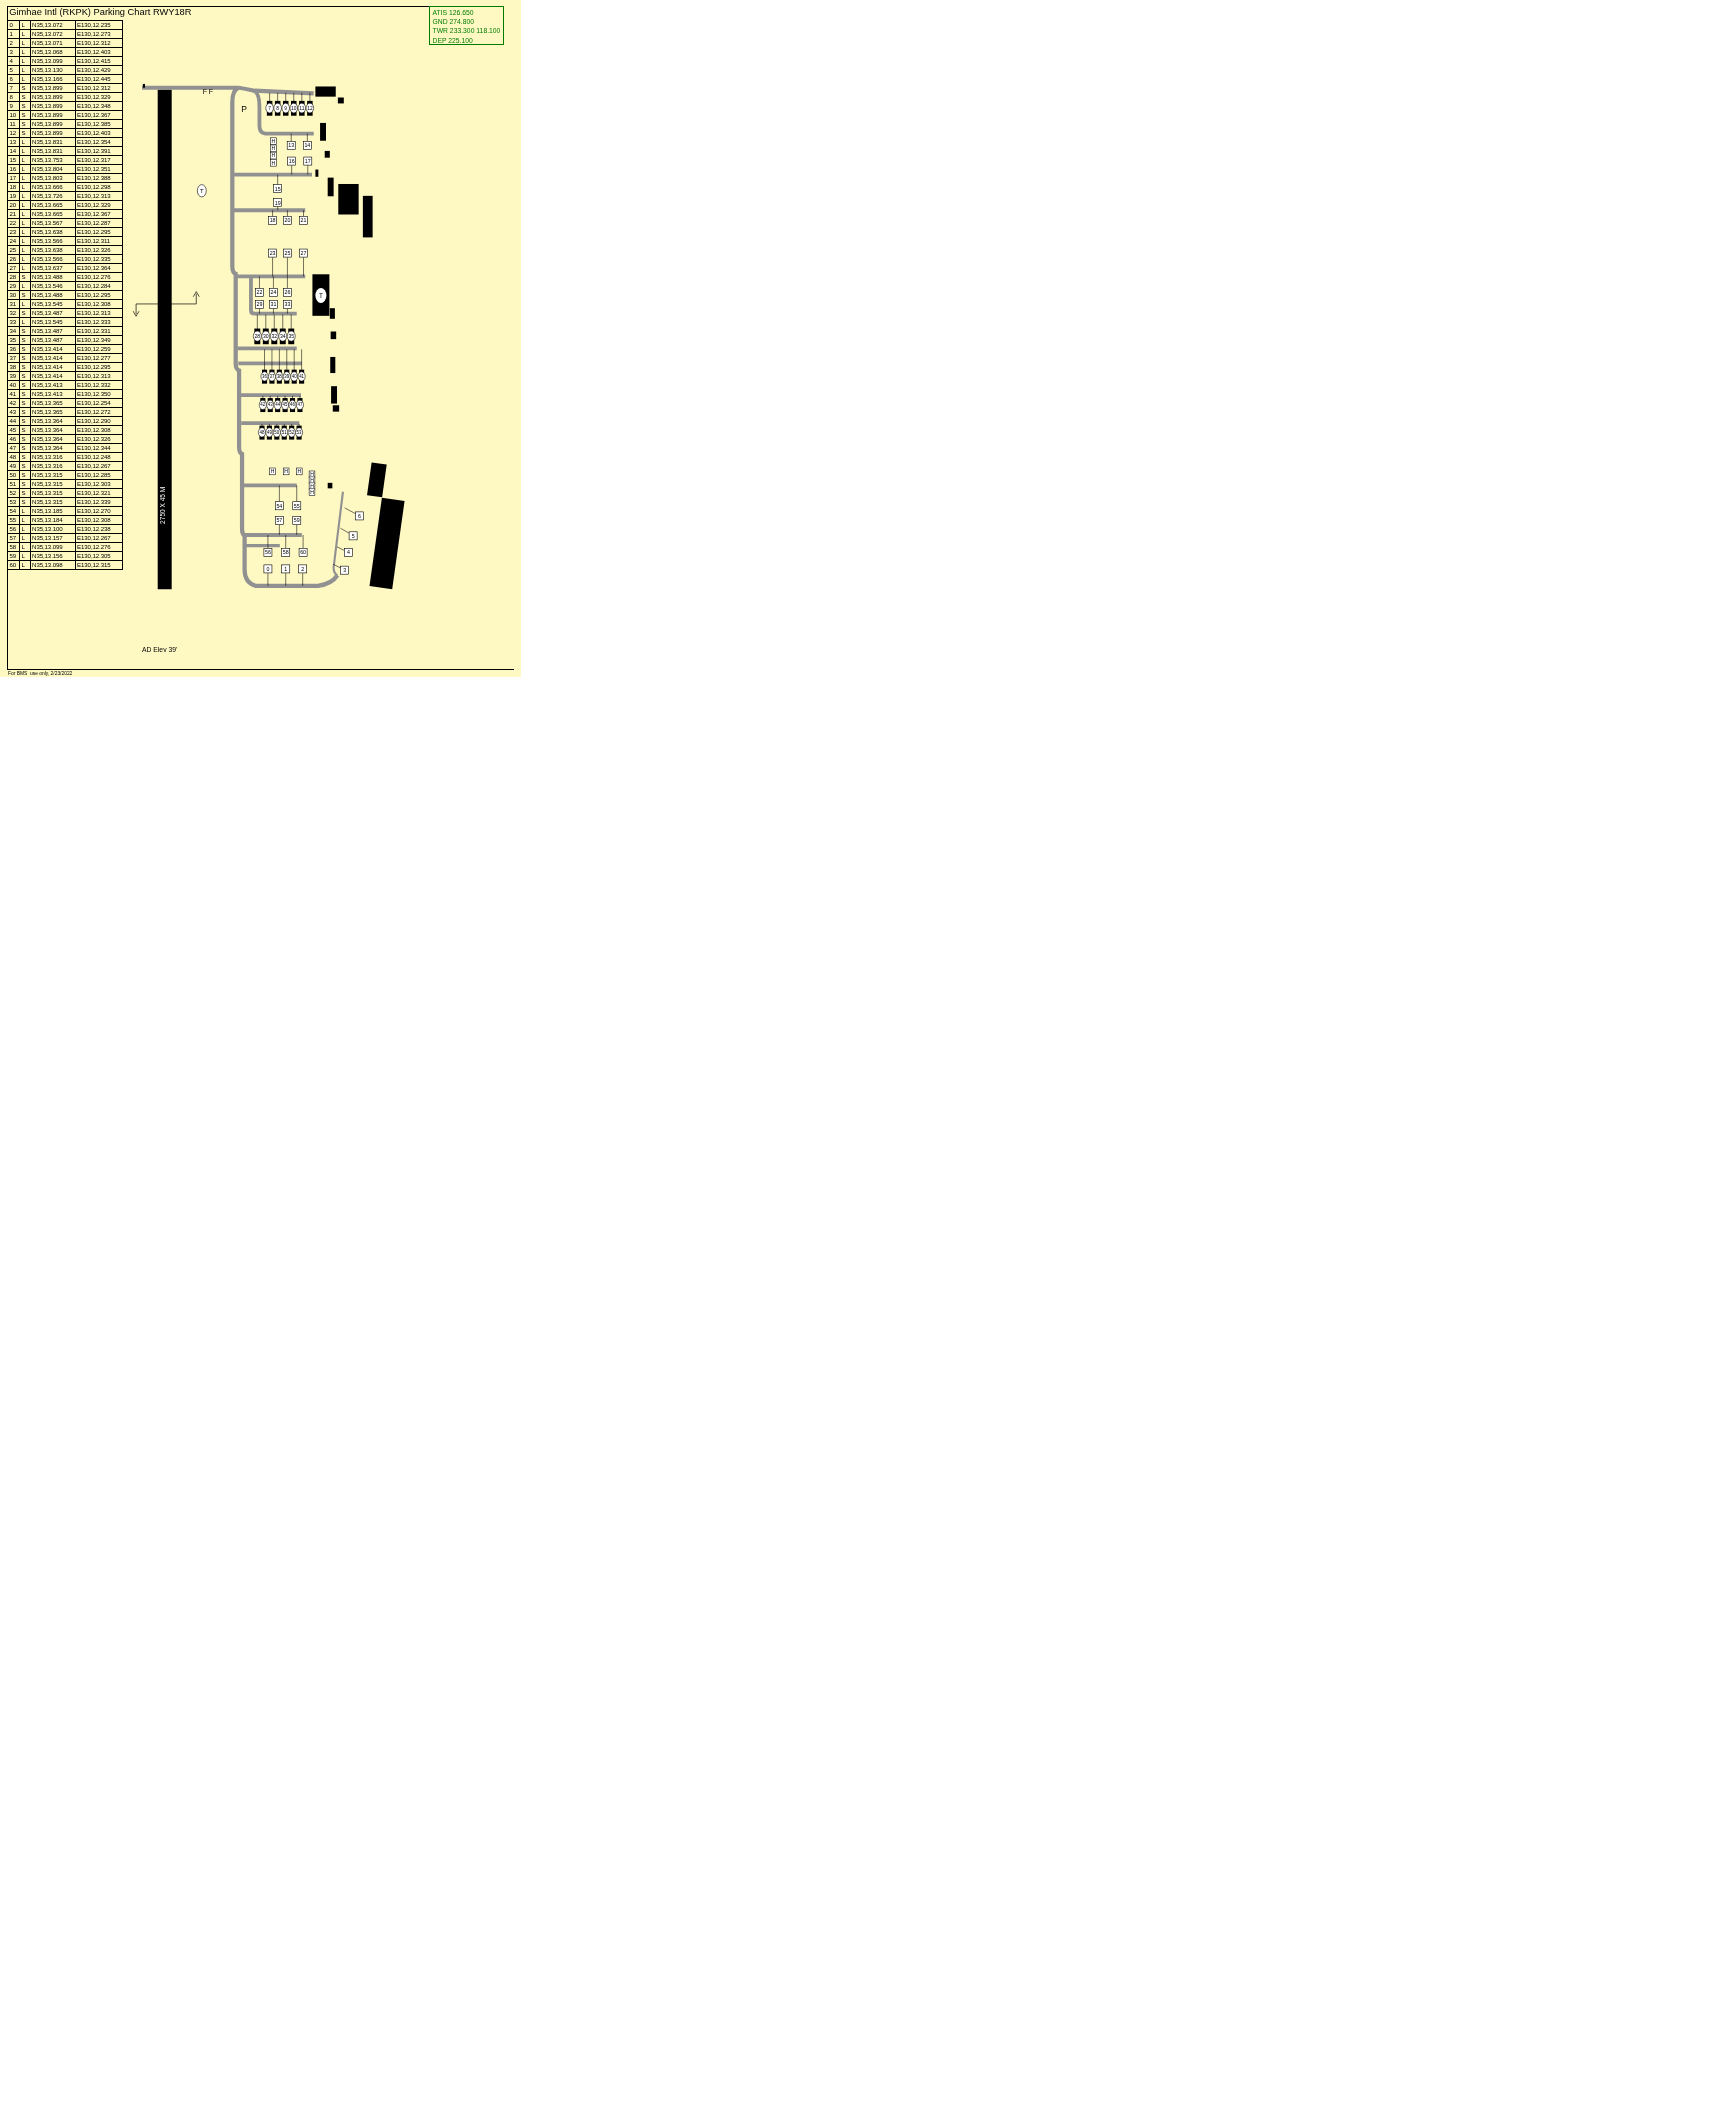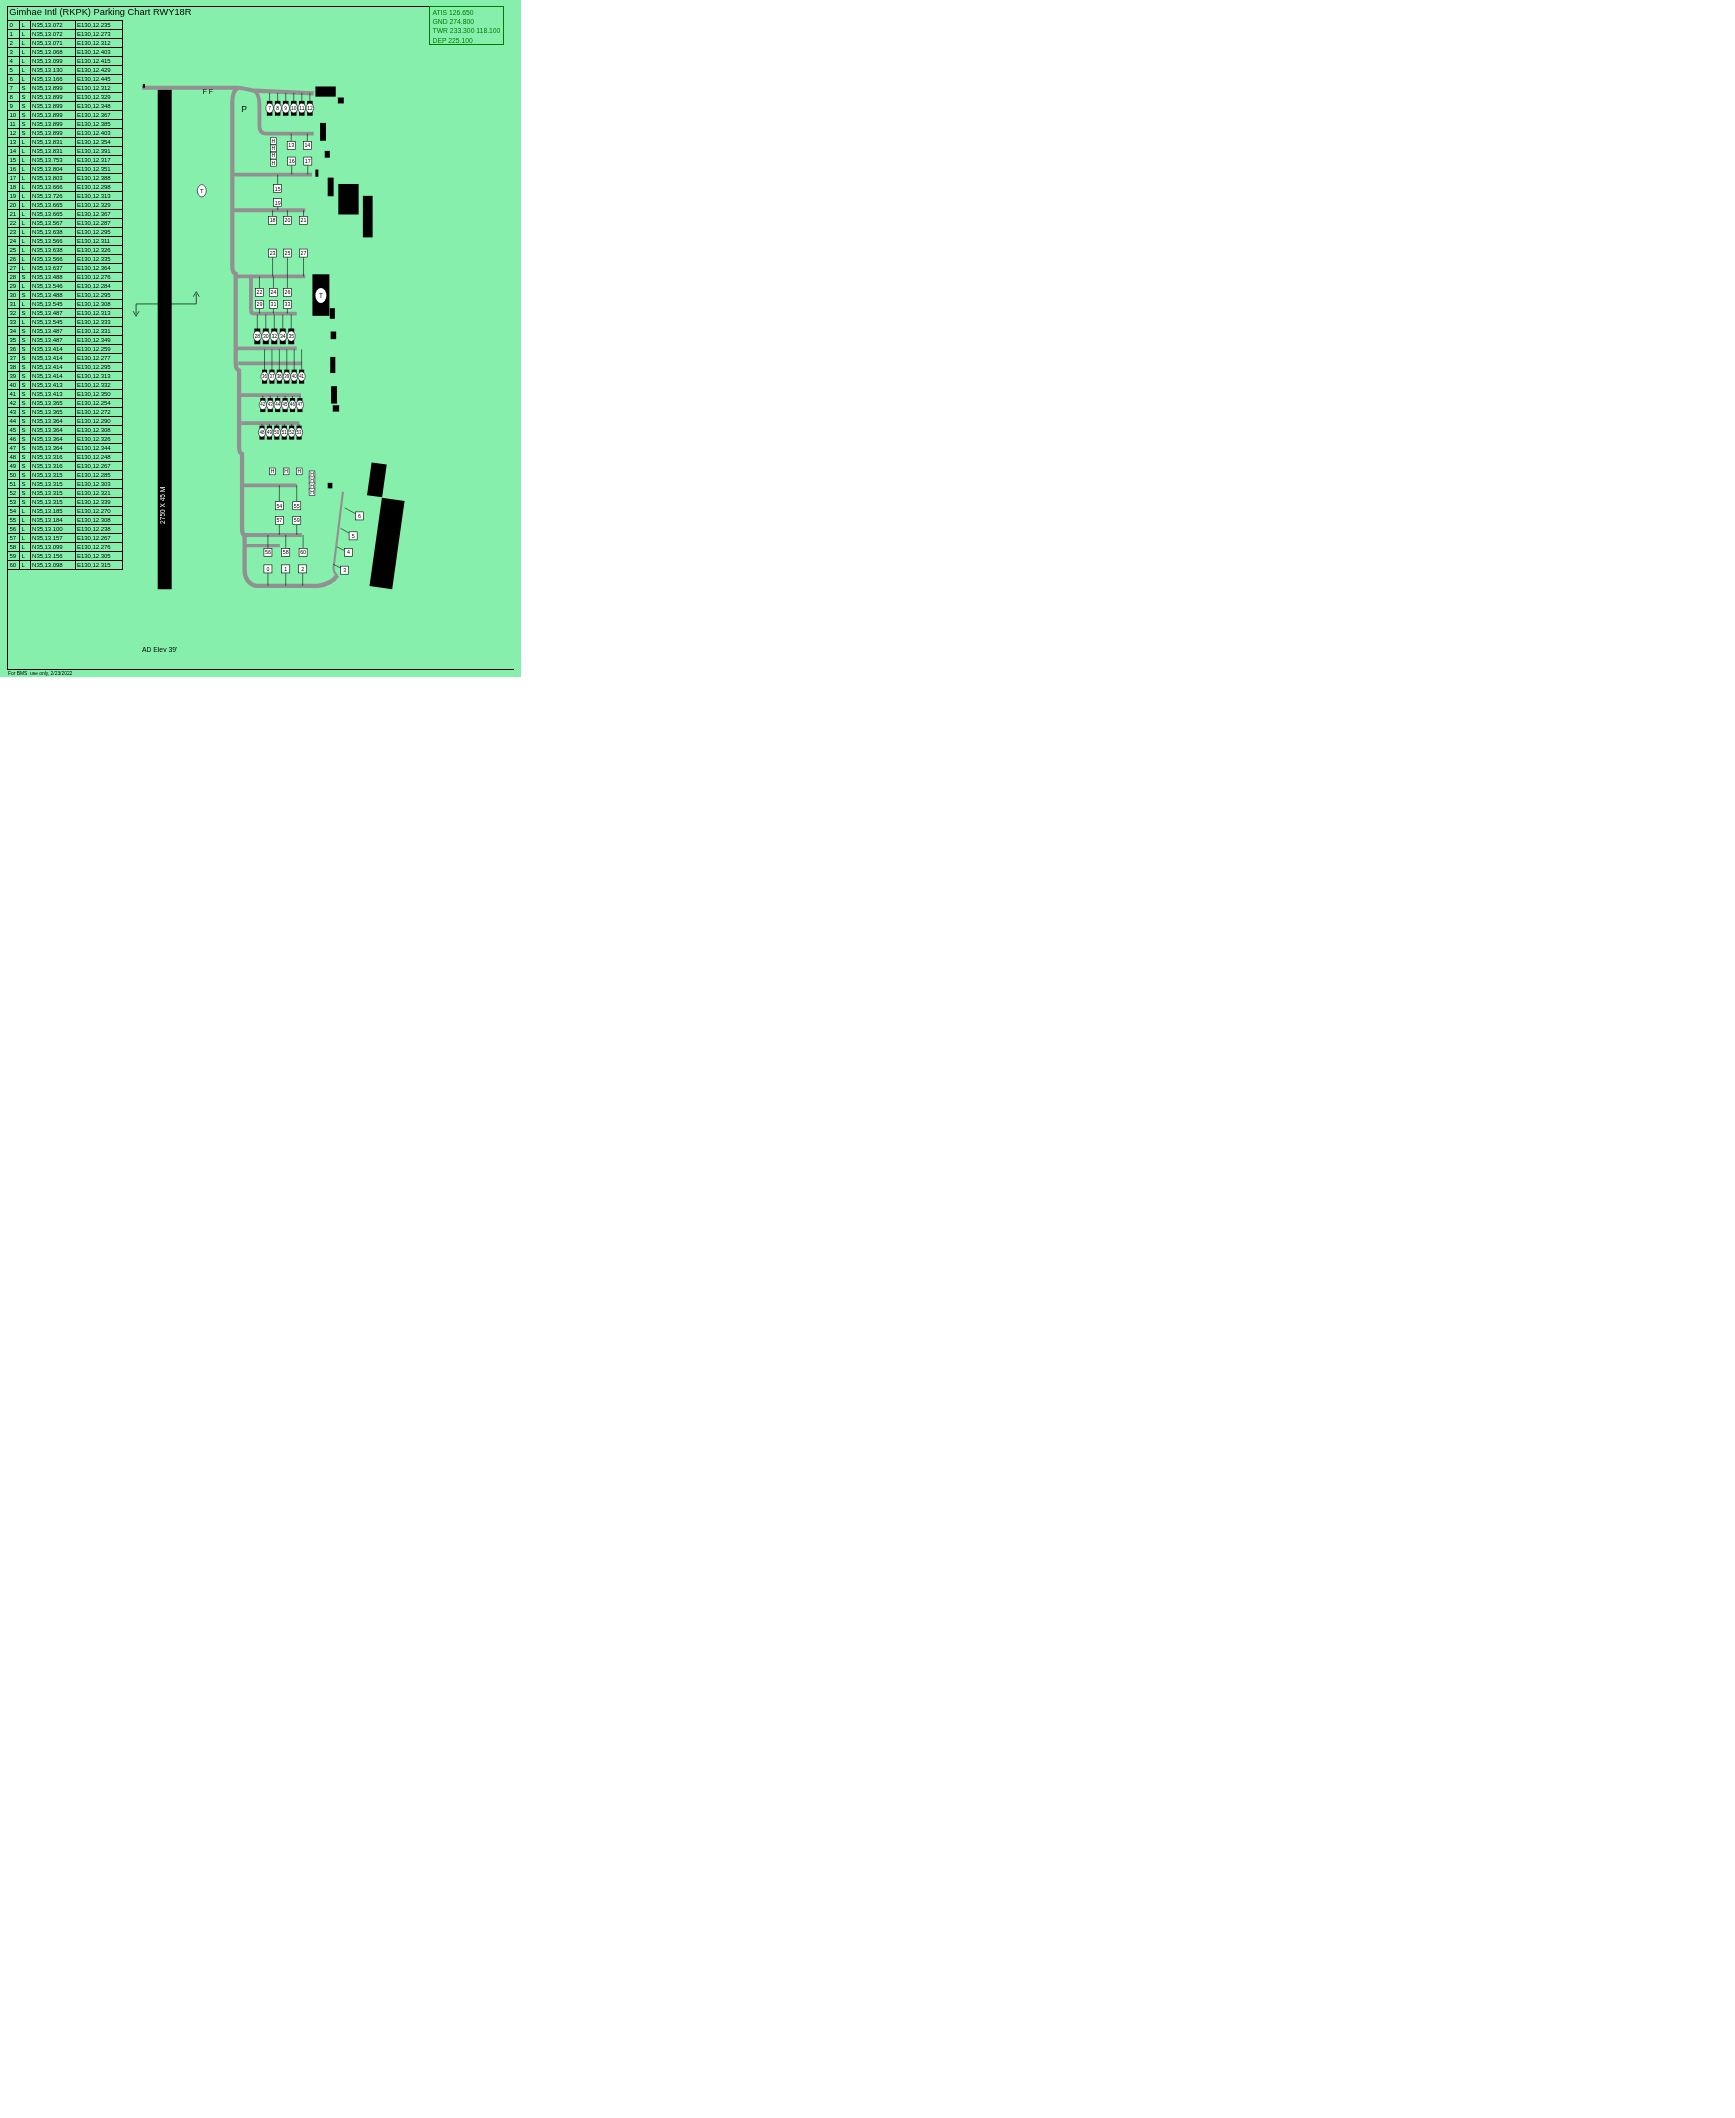--- a/index.html
+++ b/index.html
@@ -1,16 +1,16 @@
 <!DOCTYPE html>
 <html style="font-size:6.8px"><head>
 <meta charset="utf-8">
 <style>
   html,body{margin:0;padding:0;background:#fff;}
-  .page{position:relative;width:521px;height:677px;background:#86efac;overflow:hidden;
+  .page{position:relative;width:521px;height:677px;background:#fef9c3;overflow:hidden;
         font-family:"Liberation Sans",sans-serif;color:#000;}
   .topline{position:absolute;left:7.2px;top:6.4px;width:495px;border-top:0.8px solid #000;}
   .leftborder{position:absolute;left:7.2px;top:6.4px;height:663px;border-left:0.8px solid #000;}
   .bottombar{position:absolute;left:7.2px;top:669px;width:507px;height:1.3px;background:#000;}
   .title{position:absolute;left:9.3px;top:7.2px;font-size:9.3px;white-space:nowrap;}
   .freqbox{position:absolute;left:429px;top:6.4px;width:75px;height:39px;border:0.8px solid #007c00;
            color:#007c00;font-size:6.8px;line-height:9.3px;padding:0.4px 0 0 2.5px;box-sizing:border-box;white-space:nowrap;}
   .ptable{position:absolute;left:7.2px;top:20px;display:grid;
           grid-template-columns:12px 10.6px 45px 47px;grid-auto-rows:9px;
           border-top:0.8px solid #000;border-left:0.8px solid #000;font-size:6.1px;letter-spacing:-0.1px;}

